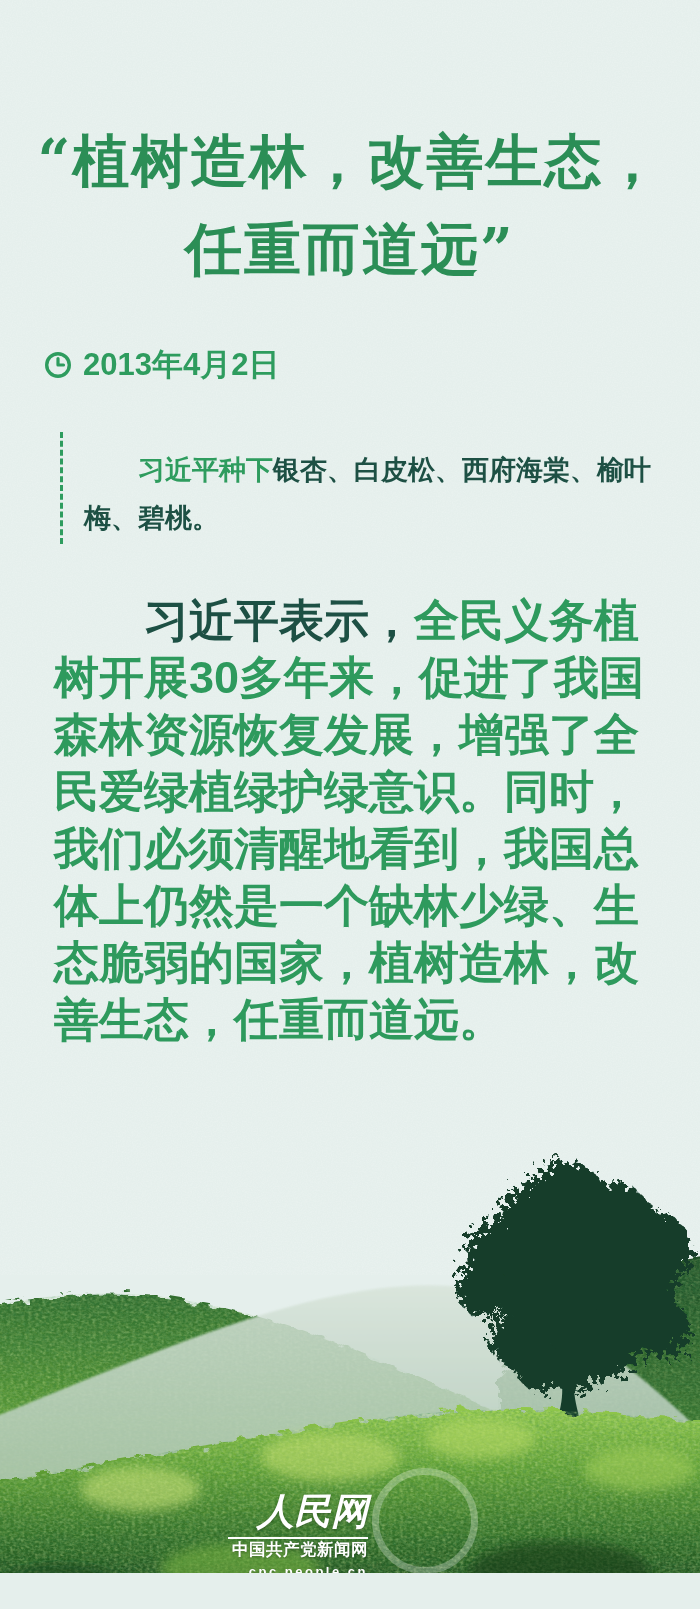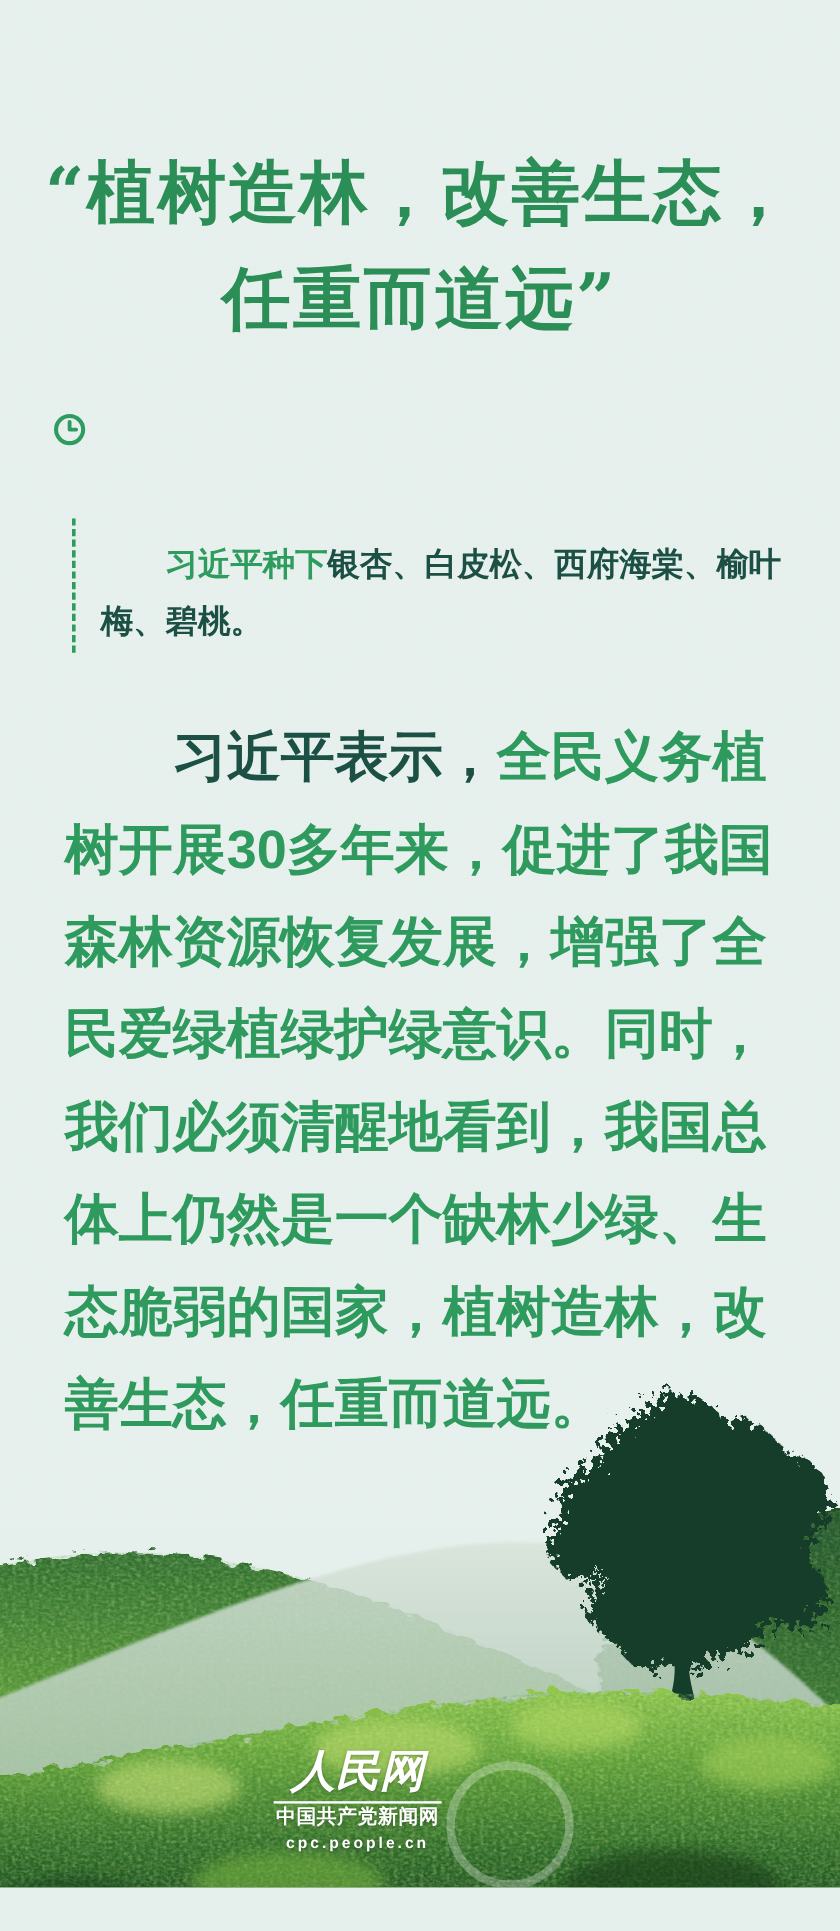--- a/index.html
+++ b/index.html
@@ -20,27 +20,27 @@
   .row-loc{top:384px;}
   .mi-clock{width:28px;height:28px;flex:0 0 auto;}
   .mi-pin{width:28px;height:34px;flex:0 0 auto;margin-top:-4px;}
   .dash-line{position:absolute;left:60px;top:432px;height:112px;width:0;
     border-left:3px dashed #2e9c5e;}
   .desc{position:absolute;left:84px;top:446px;width:580px;margin:0;
     font-size:27px;line-height:48px;text-indent:54px;font-weight:600;}
   .desc-hl{color:#2e9c5e;}
   .desc-rest{color:#1d5044;}
   .para{position:absolute;left:54px;top:592px;width:600px;margin:0;
-    font-size:45px;line-height:77px;text-indent:90px;font-weight:600;
+    font-size:45px;line-height:57px;text-indent:90px;font-weight:600;
     color:#2e9a5d;letter-spacing:0;}
   .para-lead{color:#1d5044;}
   .scene{position:absolute;left:0;top:1139px;width:700px;height:470px;display:block;}
   .swirl{position:absolute;left:372px;top:1468px;width:92px;height:92px;
     border:7px solid rgba(255,255,255,0.28);border-radius:50%;}
-  .logo-people{position:absolute;left:228px;top:1452px;width:140px;text-align:center;
+  .logo-people{position:absolute;left:228px;top:1488px;width:140px;text-align:right;
     color:#fff;text-shadow:0 1px 3px rgba(0,0,0,0.3);}
   .lp-script{font-family:"DejaVu Serif",serif;font-style:italic;font-weight:700;
     font-size:37px;line-height:46px;padding-bottom:3px;border-bottom:2px solid #fff;}
   .lp-sub{font-size:16.5px;font-weight:700;letter-spacing:0.5px;margin-top:0;white-space:nowrap;}
   .lp-url{font-size:13px;font-weight:700;letter-spacing:2.5px;margin-top:3px;white-space:nowrap;}
   .logo-sxz{position:absolute;left:380px;top:1472px;color:#fff;
     text-shadow:0 1px 4px rgba(0,0,0,0.3);}
   .sxz-main{font-size:41px;font-weight:800;font-style:italic;letter-spacing:5px;line-height:42px;}
   .sxz-sub{font-size:9px;font-weight:700;letter-spacing:2.5px;text-align:right;margin-top:2px;color:#f3f3f3;}
 </style>
@@ -60,20 +60,21 @@
   <h1 class="title">
     <span class="tline">“植树造林，改善生态，</span>
     <span class="tline">任重而道远”</span>
   </h1>
 
   <div class="meta-row row-date">
     <svg class="mi-clock" viewBox="0 0 28 28">
       <circle cx="14" cy="14" r="11.3" fill="none" stroke="#2e9c5e" stroke-width="3.4"></circle>
       <path d="M14 7.5 V14 H19.5" fill="none" stroke="#2e9c5e" stroke-width="3.2" stroke-linecap="round" stroke-linejoin="round"></path>
     </svg>
+    <span>2013年4月2日</span>
   </div>
 
 
   <div class="dash-line"></div>
 
   <p class="desc"><span class="desc-hl">习近平种下</span><span class="desc-rest">银杏、白皮松、西府海棠、榆叶梅、碧桃。</span></p>
 
   <p class="para"><span class="para-lead">习近平表示，</span><span class="para-body">全民义务植树开展30多年来，促进了我国森林资源恢复发展，增强了全民爱绿植绿护绿意识。同时，我们必须清醒地看到，我国总体上仍然是一个缺林少绿、生态脆弱的国家，植树造林，改善生态，任重而道远。</span></p>
 
   <svg class="scene" viewBox="0 0 700 470">

